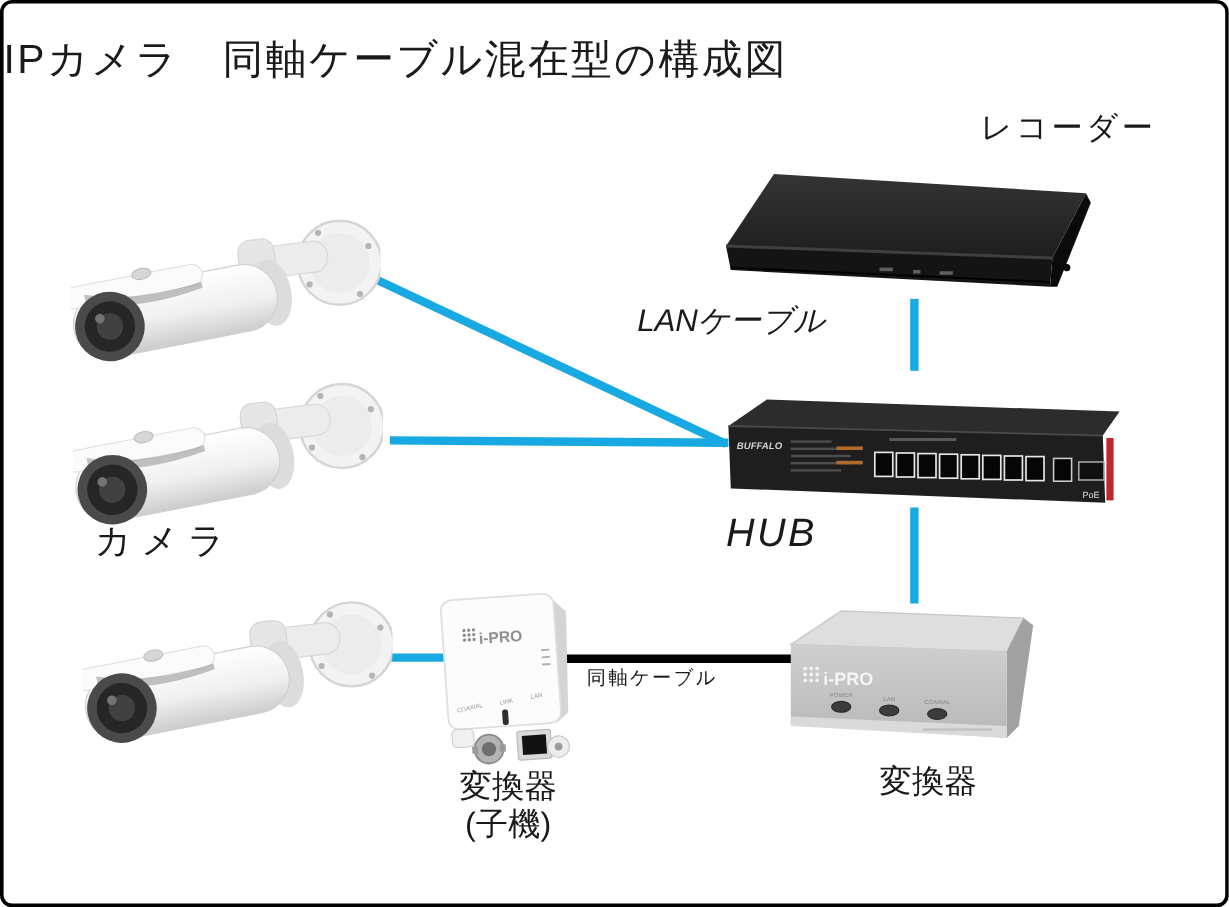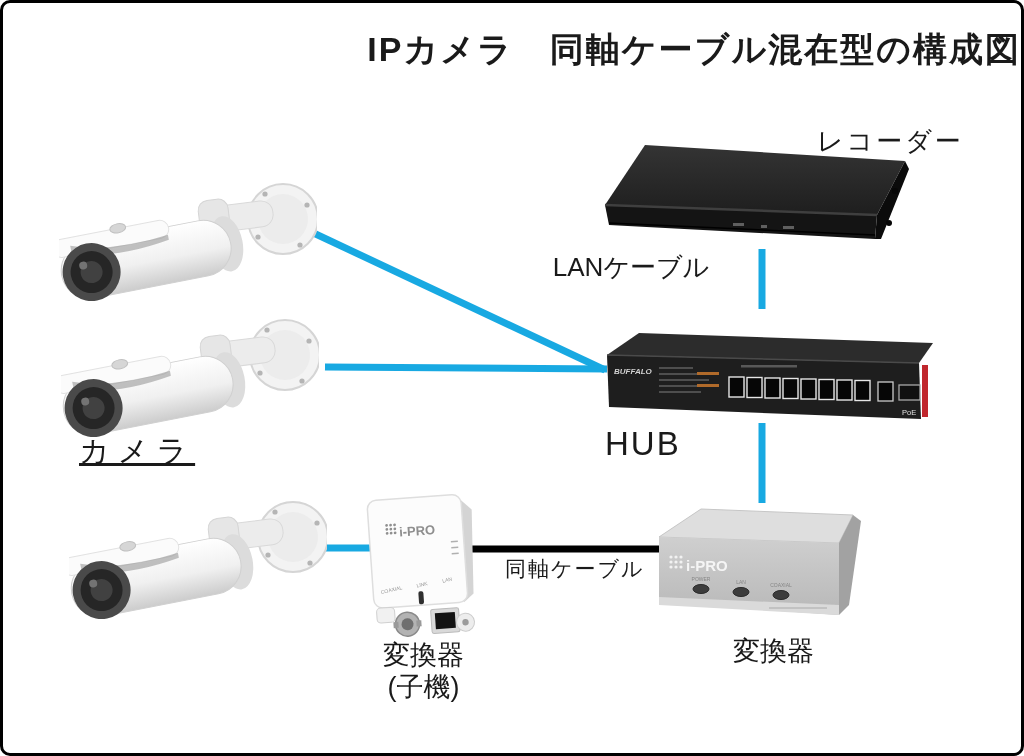--- a/index.html
+++ b/index.html
@@ -4,26 +4,26 @@
 <style>
   html,body{margin:0;padding:0;background:#fff;}
   #canvas{
     position:relative;width:1024px;height:756px;box-sizing:border-box;
     background:#ffffff;border:3px solid #000;border-radius:10px;overflow:hidden;
     font-family:"Liberation Sans","DejaVu Sans",sans-serif;color:#1a1a1a;
   }
   #connections-svg{position:absolute;left:0;top:0;width:1024px;height:756px;z-index:1;}
   svg.dev{position:absolute;z-index:2;}
   .lbl{position:absolute;z-index:3;white-space:nowrap;color:#1a1a1a;}
-  #title{left:0;right:0;top:24px;text-align:right;font-size:34px;letter-spacing:2px;font-weight:bold;}
-  #recorder-label{left:814px;top:86px;font-size:26px;letter-spacing:3px;margin-top:35px;}
-  #lan-cable-label{left:528px;top:248px;width:200px;text-align:center;font-size:26px;line-height:1.25;}
-  #hub-label{left:602px;top:422px;font-size:33px;letter-spacing:2px;}
-  #camera-label{left:76px;top:428px;font-size:30px;letter-spacing:8px;text-decoration:underline;}
-  #coax-cable-label{left:486px;top:552px;font-size:21px;letter-spacing:2px;margin-left:16px;}
+  #title{left:0;right:0;top:24px;text-align:left;font-size:34px;letter-spacing:2px;}
+  #recorder-label{left:814px;top:86px;font-size:26px;letter-spacing:3px;}
+  #lan-cable-label{left:528px;top:248px;width:200px;text-align:left;font-size:26px;line-height:1.25;font-style:italic;}
+  #hub-label{left:602px;top:422px;font-size:33px;letter-spacing:2px;font-style:italic;}
+  #camera-label{left:76px;top:428px;font-size:30px;letter-spacing:8px;}
+  #coax-cable-label{left:486px;top:552px;font-size:16px;letter-spacing:2px;}
   #converter-child-label{left:348px;top:636px;width:145px;text-align:center;font-size:27px;line-height:1.2;}
   #converter-parent-label{left:698px;top:632px;width:145px;text-align:center;font-size:27px;line-height:1.2;}
 </style>
 </head>
 <body>
 
 <div id="canvas">
 
   <svg id="connections-svg">
       <line x1="302" y1="226" x2="602" y2="367" stroke="#18A9E2" stroke-width="7"></line>

